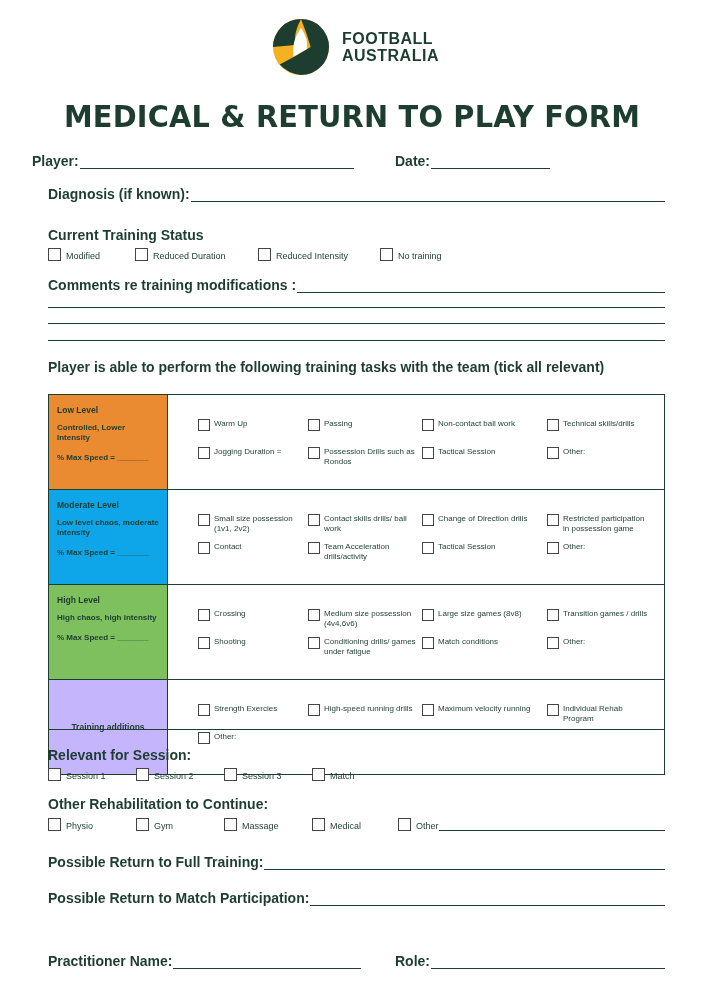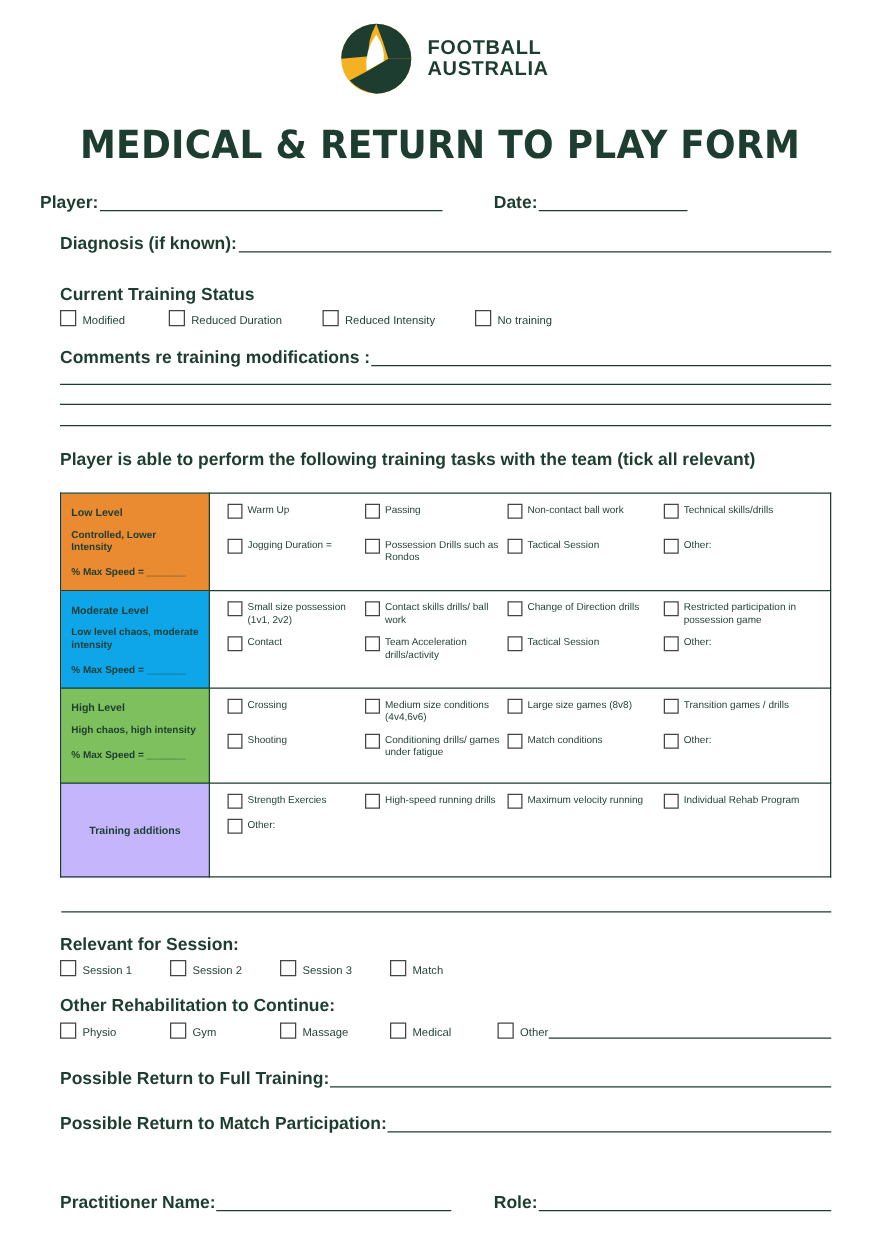--- a/index.html
+++ b/index.html
@@ -20,21 +20,21 @@
   table.tasks { position: absolute; left: 48px; top: 394px; width: 617px; border-collapse: collapse; }
   table.tasks td { border: 1px solid #1d3d30; vertical-align: top; }
   .lvl { width: 119px; padding: 10px 8px; font-size: 8px; color: #1d3d30; }
   .lvl .lname { font-weight: 700; font-size: 8.5px; margin-bottom: 8px; }
   .lvl .ldesc { font-weight: 700; margin-bottom: 10px; line-height: 10px; }
   .lvl .lspeed { font-weight: 700; }
   .lvl-low { background: #ea8a31; height: 77px; }
   .lvl-mod { background: #0ea5e9; height: 75px; }
   .lvl-high { background: #7ec05e; height: 76px; }
   .lvl-add { background: #c4b5fd; height: 75px; vertical-align: middle !important; text-align: center; font-weight: 700; }
-  .cells { padding: 0; }
+  .cells { padding: 16px; }
   .grid { display: grid; grid-template-columns: 110px 114px 125px 1fr; grid-template-rows: 1fr 1fr; height: 100%; padding: 8px 0 6px 14px; row-gap: 8px; }
   .gitem { display: flex; align-items: flex-start; font-size: 8px; line-height: 10px; color: #1d3d30; }
   .gitem .lbl { margin-left: 4px; }
   .gitem .cb { width: 12px; height: 12px; }
 </style>
 </head>
 <body>
 
 <div class="logo">
   <svg viewBox="0 0 60 60">
@@ -190,21 +190,21 @@
       <div class="lspeed">% Max Speed = _______</div>
     </td>
     <td class="cells">
           <div class="grid">
       <div class="gitem">
               <span class="cb"></span>
               <span class="lbl">Crossing</span>
             </div>
       <div class="gitem">
               <span class="cb"></span>
-              <span class="lbl">Medium size conditions (4v4,6v6)</span>
+              <span class="lbl">Medium size possession (4v4,6v6)</span>
             </div>
       <div class="gitem">
               <span class="cb"></span>
               <span class="lbl">Large size games (8v8)</span>
             </div>
       <div class="gitem">
               <span class="cb"></span>
               <span class="lbl">Transition games / drills</span>
             </div>
       <div class="gitem">

